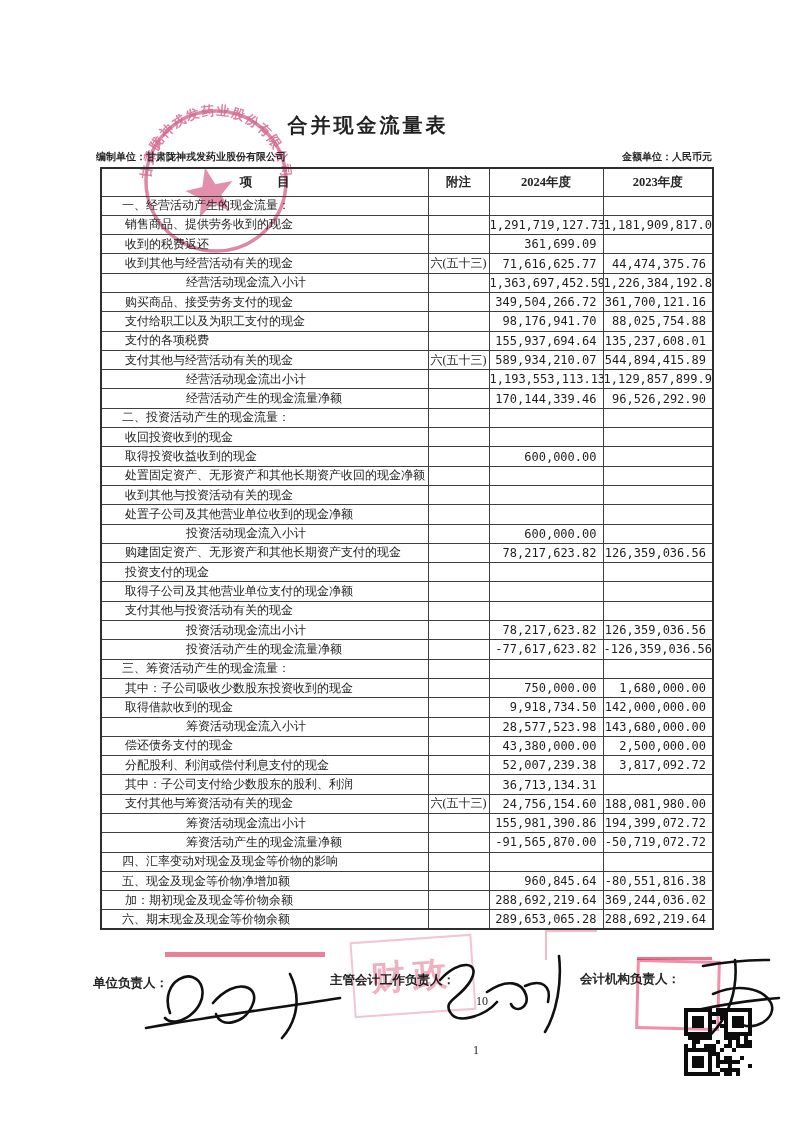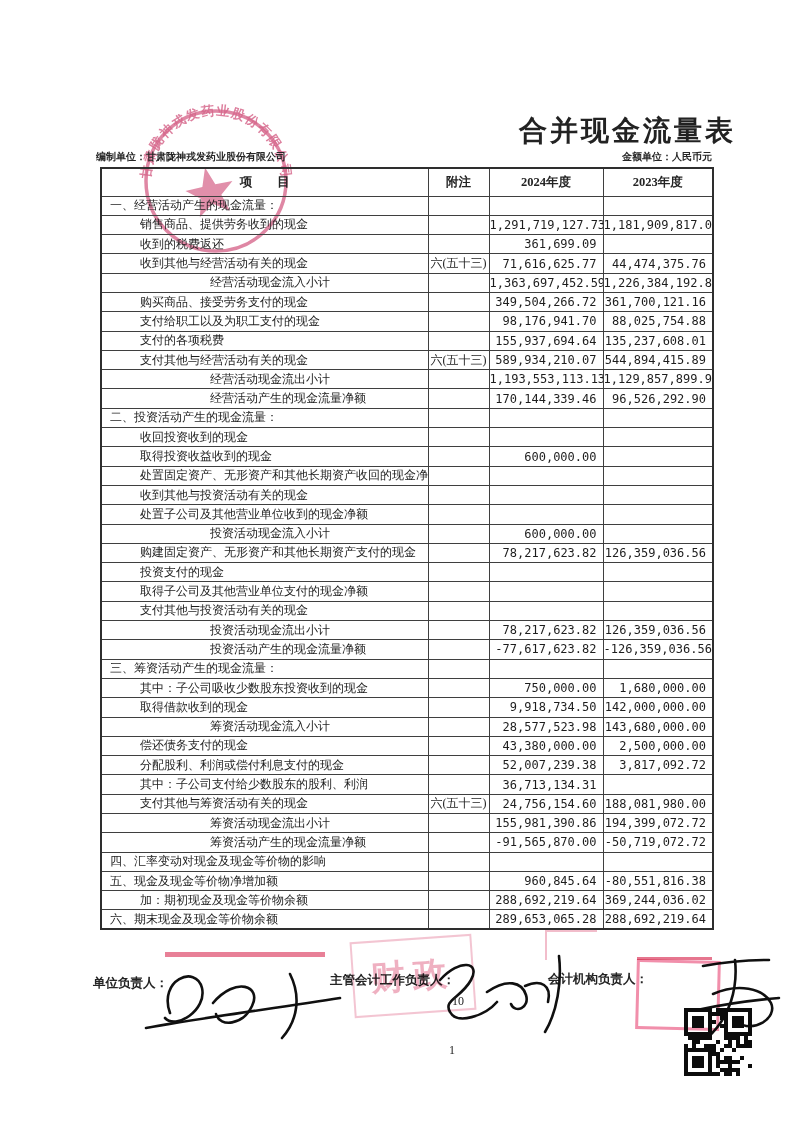--- a/index.html
+++ b/index.html
@@ -1,39 +1,39 @@
 <!DOCTYPE html>
 <html><head>
 <meta charset="utf-8">
 <style>
   * { margin:0; padding:0; box-sizing:border-box; }
   html,body { background:#ffffff; }
   body { font-family:"Liberation Serif","DejaVu Sans",serif; color:#1c1c1c; }
   .page { position:relative; width:794px; height:1122px; background:#fff; overflow:hidden; }
 
-  .title { position:absolute; top:112px; left:0; width:736px; text-align:right;
-           font-size:28px; font-weight:700; letter-spacing:3px; color:#222; }
+  .title { position:absolute; top:112px; left:0; width:736px; text-align:center;
+           font-size:20px; font-weight:700; letter-spacing:3px; color:#222; }
 
   .meta { position:absolute; top:150px; left:96px; width:616px; display:flex;
           justify-content:space-between; font-size:10px; font-weight:700; color:#262626; }
 
   table.cft { position:absolute; left:100px; top:167px; width:612px;
               border-collapse:collapse; table-layout:fixed;
               border:2px solid #2e2e2e; }
   .cft th, .cft td { border:1px solid #3f3f3f; overflow:hidden; white-space:nowrap; }
   .cft thead th { height:28px; font-size:12.5px; font-weight:700; text-align:center; color:#242424; }
   .cft tbody td { height:19.3px; font-size:12px; color:#1d1d1d; }
-  .c-item { padding-left:8px; }
-  .c-item.ind1 { padding-left:38px; }
-  .c-item.ind2 { padding-left:108px; }
+  .c-item { padding-left:20px; }
+  .c-item.ind1 { padding-left:23px; }
+  .c-item.ind2 { padding-left:84px; }
   .c-note { text-align:center; font-size:11px; }
   .c-val  { text-align:right; padding-right:6px; font-family:"DejaVu Sans Mono",monospace; font-size:10.6px; color:#141414; }
 
   .sig-label { position:absolute; font-size:12.5px; font-weight:700; color:#242424; white-space:nowrap; }
-  .pagenum { position:absolute; font-size:12px; color:#222; }
+  .pagenum { position:absolute; font-size:12px; color:#222;padding-left:24px; }
 
   .seal-svg { position:absolute; left:130px; top:95px; mix-blend-mode:multiply; opacity:.85; }
   .sig-svg  { position:absolute; }
   .sig-svg path { stroke:#101010; stroke-width:2.6; fill:none; stroke-linecap:round; }
 
   .finance-stamp { position:absolute; left:352px; top:938px; width:122px; height:76px;
       border:2px solid rgba(222,90,125,.35); transform:rotate(-4deg);
       display:flex; align-items:center; justify-content:center;
       font-size:34px; font-weight:700; letter-spacing:8px; color:rgba(222,90,125,.48);
       mix-blend-mode:multiply; }
@@ -311,21 +311,21 @@
           <td class="c-val">288,692,219.64</td>
         </tr>
       </tbody>
   </table>
 
   <div class="strike1"></div>
   <div class="strike2"></div>
 
   <div class="sig-label" style="left:93px;top:975px;">单位负责人：</div>
   <div class="sig-label" style="left:330px;top:972px;text-align:center;">主管会计工作负责人：</div>
-  <div class="sig-label" style="left:548px;top:971px;">会计机构负责人：</div>
+  <div class="sig-label" style="left:580px;top:971px;">会计机构负责人：</div>
 
   <svg class="sig-svg" style="left:138px;top:958px;" width="210" height="90" viewBox="0 0 210 90">
     <path d="M 32 55 C 20 22, 58 6, 64 30 C 69 52, 38 72, 27 60"></path>
     <path d="M 75 45 C 98 18, 124 28, 114 48 C 105 67, 82 70, 78 56"></path>
     <path d="M 8 70 C 62 60, 140 50, 202 40"></path>
     <path d="M 152 16 C 163 38, 160 62, 144 80"></path>
   </svg>
   <svg class="sig-svg" style="left:425px;top:950px;" width="150" height="88" viewBox="0 0 150 88">
     <path d="M 15 30 C 35 8, 56 12, 46 30 C 36 48, 18 50, 25 62 C 32 75, 60 66, 72 52"></path>
     <path d="M 62 42 C 82 28, 97 32, 101 45 C 105 58, 90 64, 86 54"></path>

